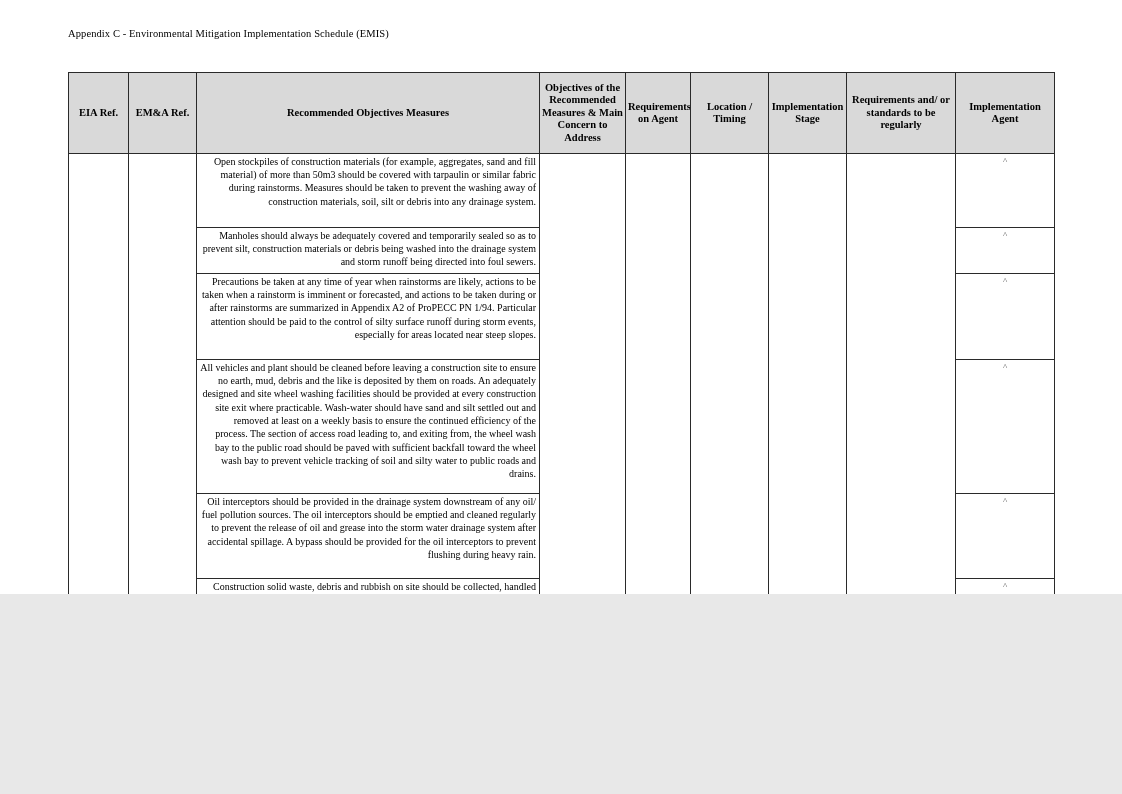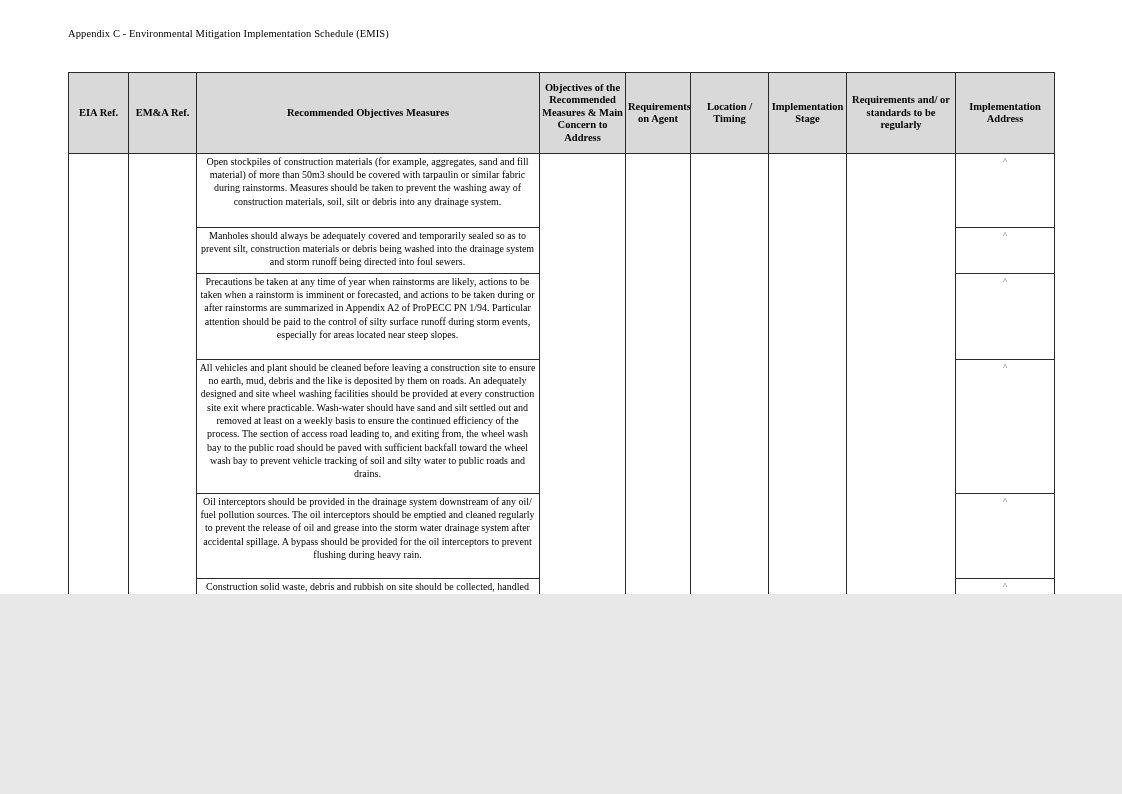--- a/index.html
+++ b/index.html
@@ -65,21 +65,21 @@
   }
   table.emis td {
     vertical-align: top;
     overflow: hidden;
   }
   td.measure-cell {
     border: 1px solid #2a2a2a;
     font-size: 10px;
     line-height: 13.3px;
     padding: 1px 3px 1px 2px;
-    text-align: center;
+    text-align: right;
   }
   td.status-cell {
     border: 1px solid #2a2a2a;
     text-align: center;
     font-size: 9px;
     line-height: 9px;
     color: #555;
     padding-top: 3px;
   }
   td.span-cell {
@@ -130,21 +130,21 @@
     <thead>
       <tr class="header-row">
         <th>EIA Ref.</th>
         <th>EM&amp;A Ref.</th>
         <th>Recommended Objectives Measures</th>
         <th>Objectives of the Recommended Measures &amp; Main Concern to Address</th>
         <th>Requirements on Agent</th>
         <th>Location / Timing</th>
         <th>Implementation Stage</th>
         <th>Requirements and/ or standards to be regularly</th>
-        <th>Implementation Address</th>
+        <th>Implementation Agent</th>
       </tr>
     </thead>
     <tbody>
       <tr class="body-row-1">
         <td class="span-cell" rowspan="6"></td>
         <td class="span-cell" rowspan="6"></td>
         <td class="measure-cell">Open stockpiles of construction materials (for example, aggregates, sand and fill material) of more than 50m3 should be covered with tarpaulin or similar fabric during rainstorms.  Measures should be taken to prevent the washing away of construction materials, soil, silt or debris into any drainage system.</td>
         <td class="span-cell" rowspan="6"></td>
         <td class="span-cell" rowspan="6"></td>
         <td class="span-cell" rowspan="6"></td>

